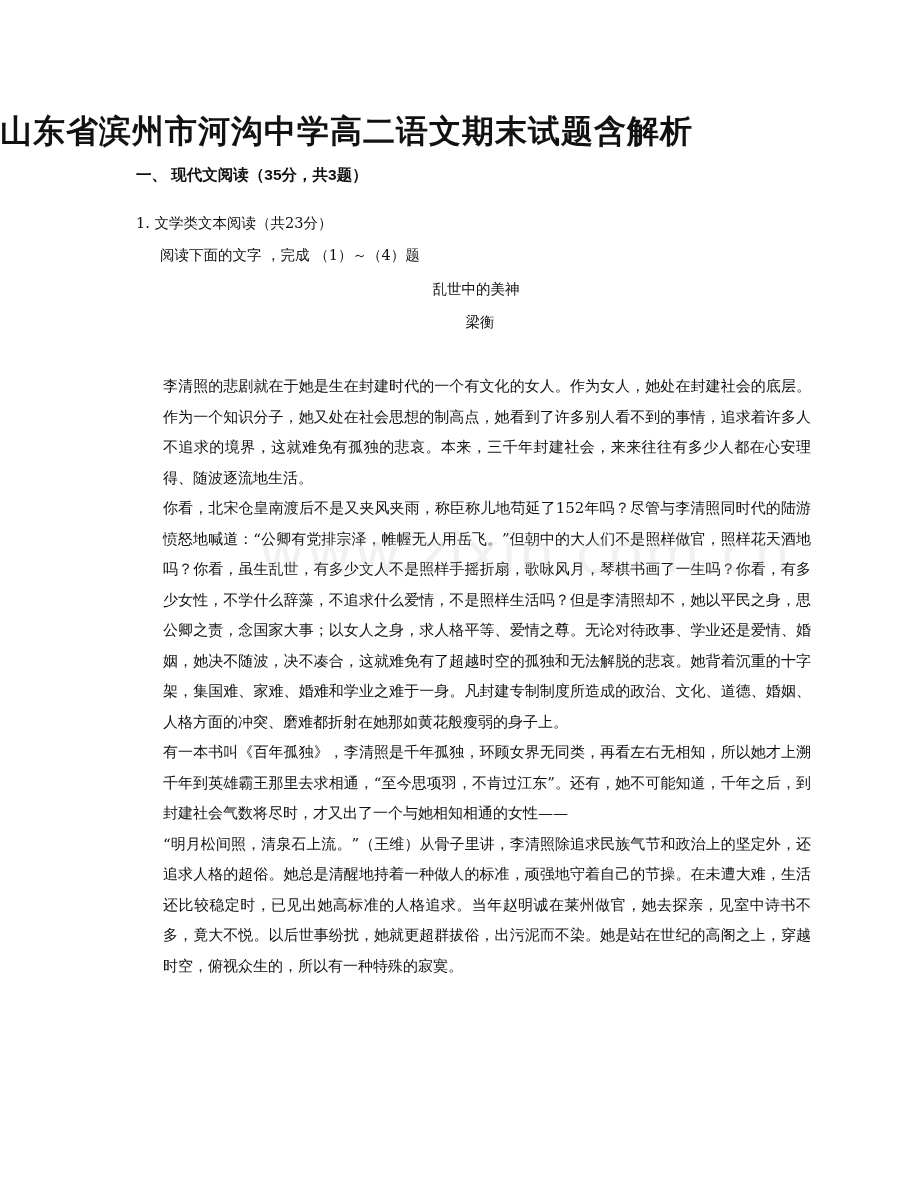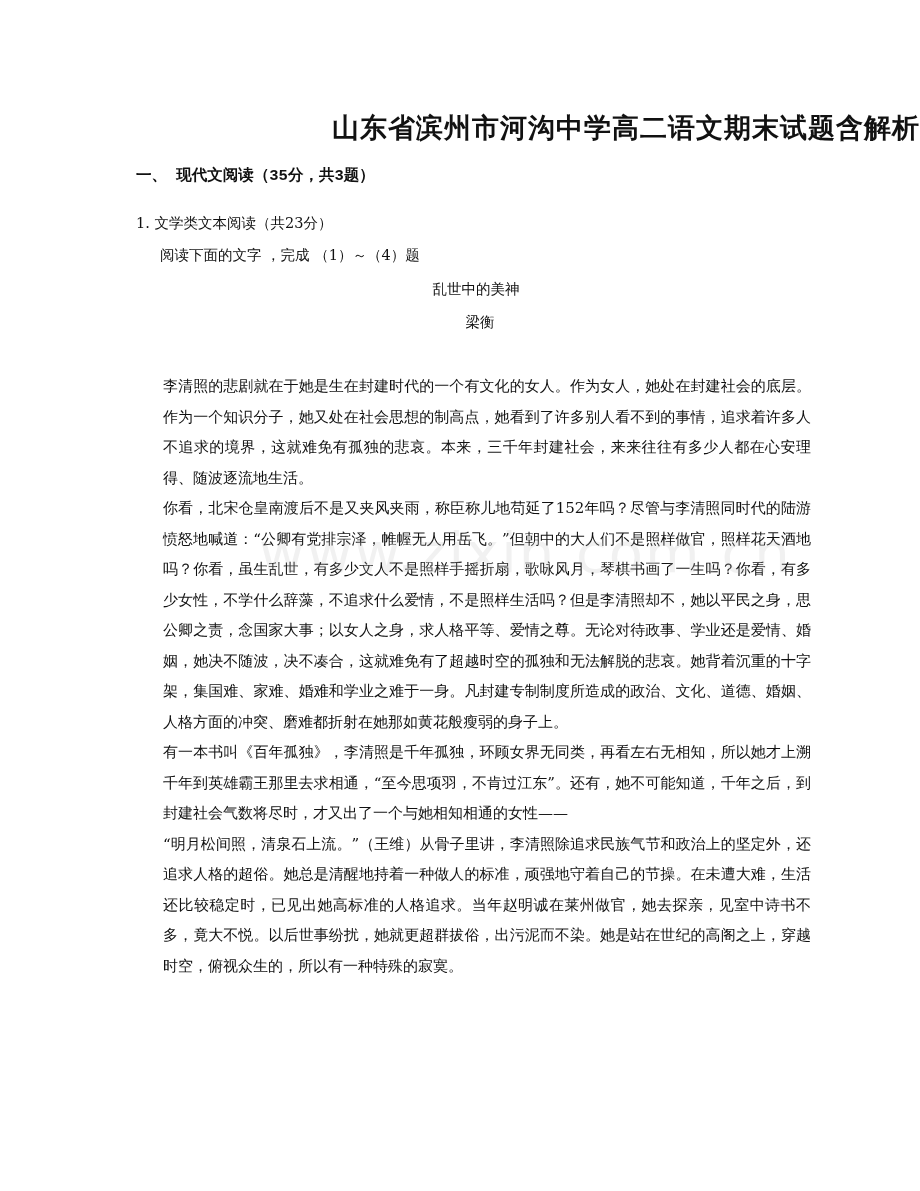--- a/index.html
+++ b/index.html
@@ -1,23 +1,23 @@
 <!DOCTYPE html>
 <html><head>
 <meta charset="utf-8">
 <style>
   html, body { margin: 0; padding: 0; background: #ffffff; }
   body { width: 920px; height: 1191px; position: relative; overflow: hidden;
          font-family: "DejaVu Serif", "Liberation Serif", serif; color: #111; }
   .page { position: absolute; left: 0; top: 0; width: 920px; height: 1191px; }
-  .title { position: absolute; top: 110px; left: 0; width: 920px; text-align: right;
+  .title { position: absolute; top: 110px; left: 0; width: 920px; text-align: left;
            font-family: "DejaVu Sans", "Liberation Sans", sans-serif;
-           font-size: 27px; font-weight: bold; letter-spacing: 1px; color: #111; }
+           font-size: 32px; font-weight: bold; letter-spacing: 1px; color: #111; }
   .section { position: absolute; top: 165px; left: 136px;
-             font-family: Liberation Mono, monospace;
+             font-family: Liberation Sans, sans-serif;
              font-size: 15.5px; font-weight: bold; }
   .q1 { position: absolute; top: 214px; left: 136px; font-size: 14.5px; }
   .instr { position: absolute; top: 246px; left: 160px; font-size: 14.5px; }
   .ptitle { position: absolute; top: 280px; left: 0; width: 920px; text-align: center; font-size: 14.5px; padding-left: 32px; box-sizing: border-box; }
   .author { position: absolute; top: 313px; left: 0; width: 920px; text-align: center; font-size: 14.5px; padding-left: 40px; box-sizing: border-box; }
   .body { position: absolute; top: 371px; left: 136px; width: 648px; font-size: 15px; line-height: 30.5px; margin-left: 27px; }
   .para { margin: 0; text-align: justify; text-align-last: left; }
   .watermark { position: absolute; top: 520px; left: 259px; font-family: "DejaVu Sans", "Liberation Sans", sans-serif;
                font-size: 56px; color: rgba(190,190,190,0.22); letter-spacing: 2px; pointer-events: none; }
 </style>

